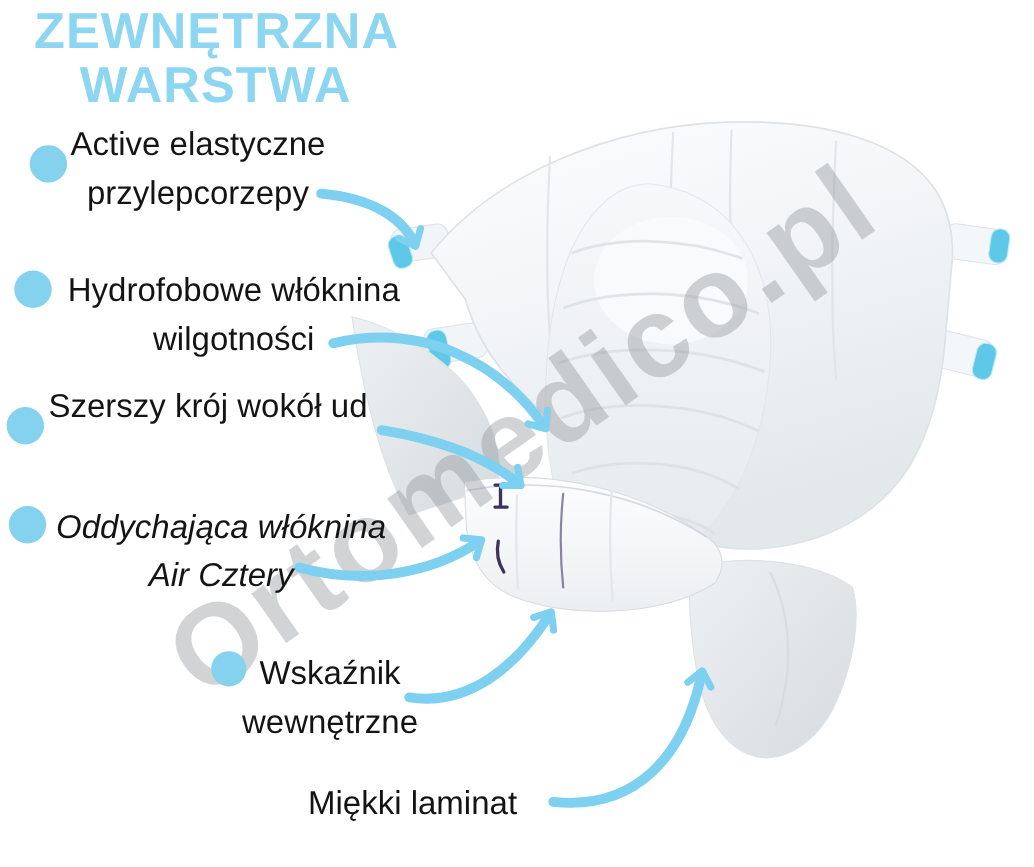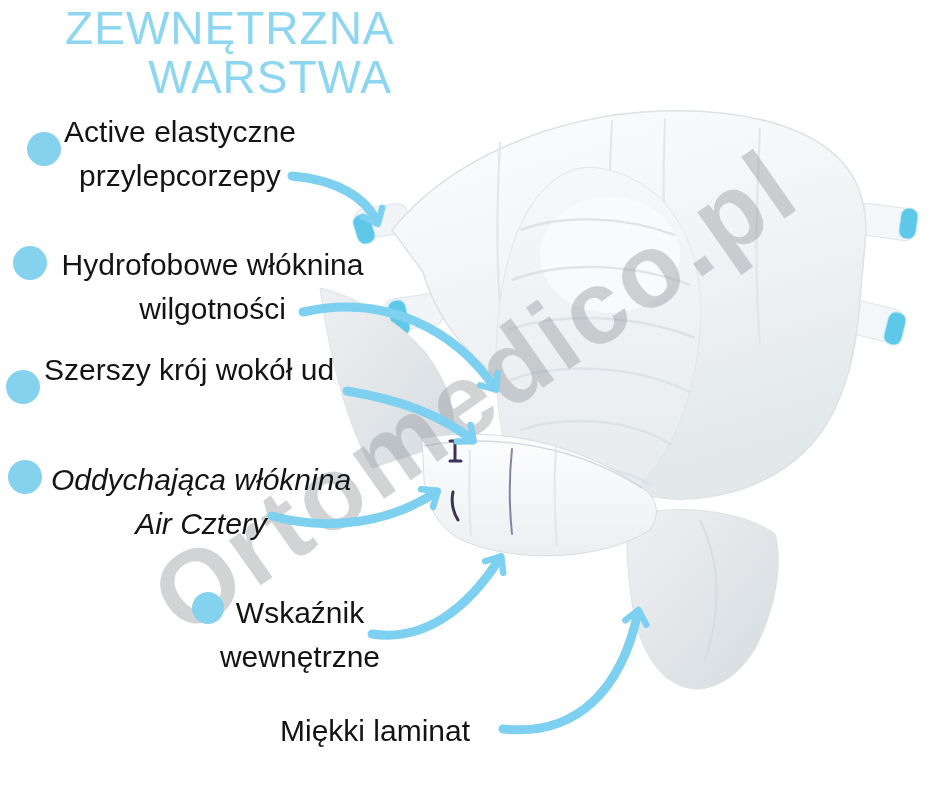--- a/index.html
+++ b/index.html
@@ -6,22 +6,22 @@
     --accent:#7DD0EF; --title:#8CD6F2; --bullet:#85D2EF; --text:#141414;
     --watermark:rgba(145,150,156,0.42); --tab-tip:#5EC8E9; --indicator:#3D3358;
   }
   html,body{margin:0;padding:0;background:#fff;}
   .canvas{
     position:relative;width:940px;height:788px;background:#fff;overflow:hidden;
     font-family:"Liberation Sans","DejaVu Sans",sans-serif;
   }
   .layer{position:absolute;left:0;top:0;width:940px;height:788px;pointer-events:none;}
   .page-title{
-    position:absolute;left:0;top:4px;width:392px;text-align:right;
-    font-size:46px;line-height:49px;font-weight:400;letter-spacing:1px;
+    position:absolute;left:0;top:4px;width:392px;text-align:center;
+    font-size:46px;line-height:49px;font-weight:700;letter-spacing:1px;
     color:var(--title,#8CD6F2);z-index:4;
   }
   .feature{
     position:absolute;z-index:4;color:var(--text,#141414);
     font-size:30px;line-height:44px;text-align:center;
   }
   .feature .ln{display:block;}
   .f1{left:40px;top:110px;width:280px;}
   .f2{left:50px;top:243px;width:325px;}
   .f3{left:44px;top:348px;text-align:right;white-space:nowrap;}

